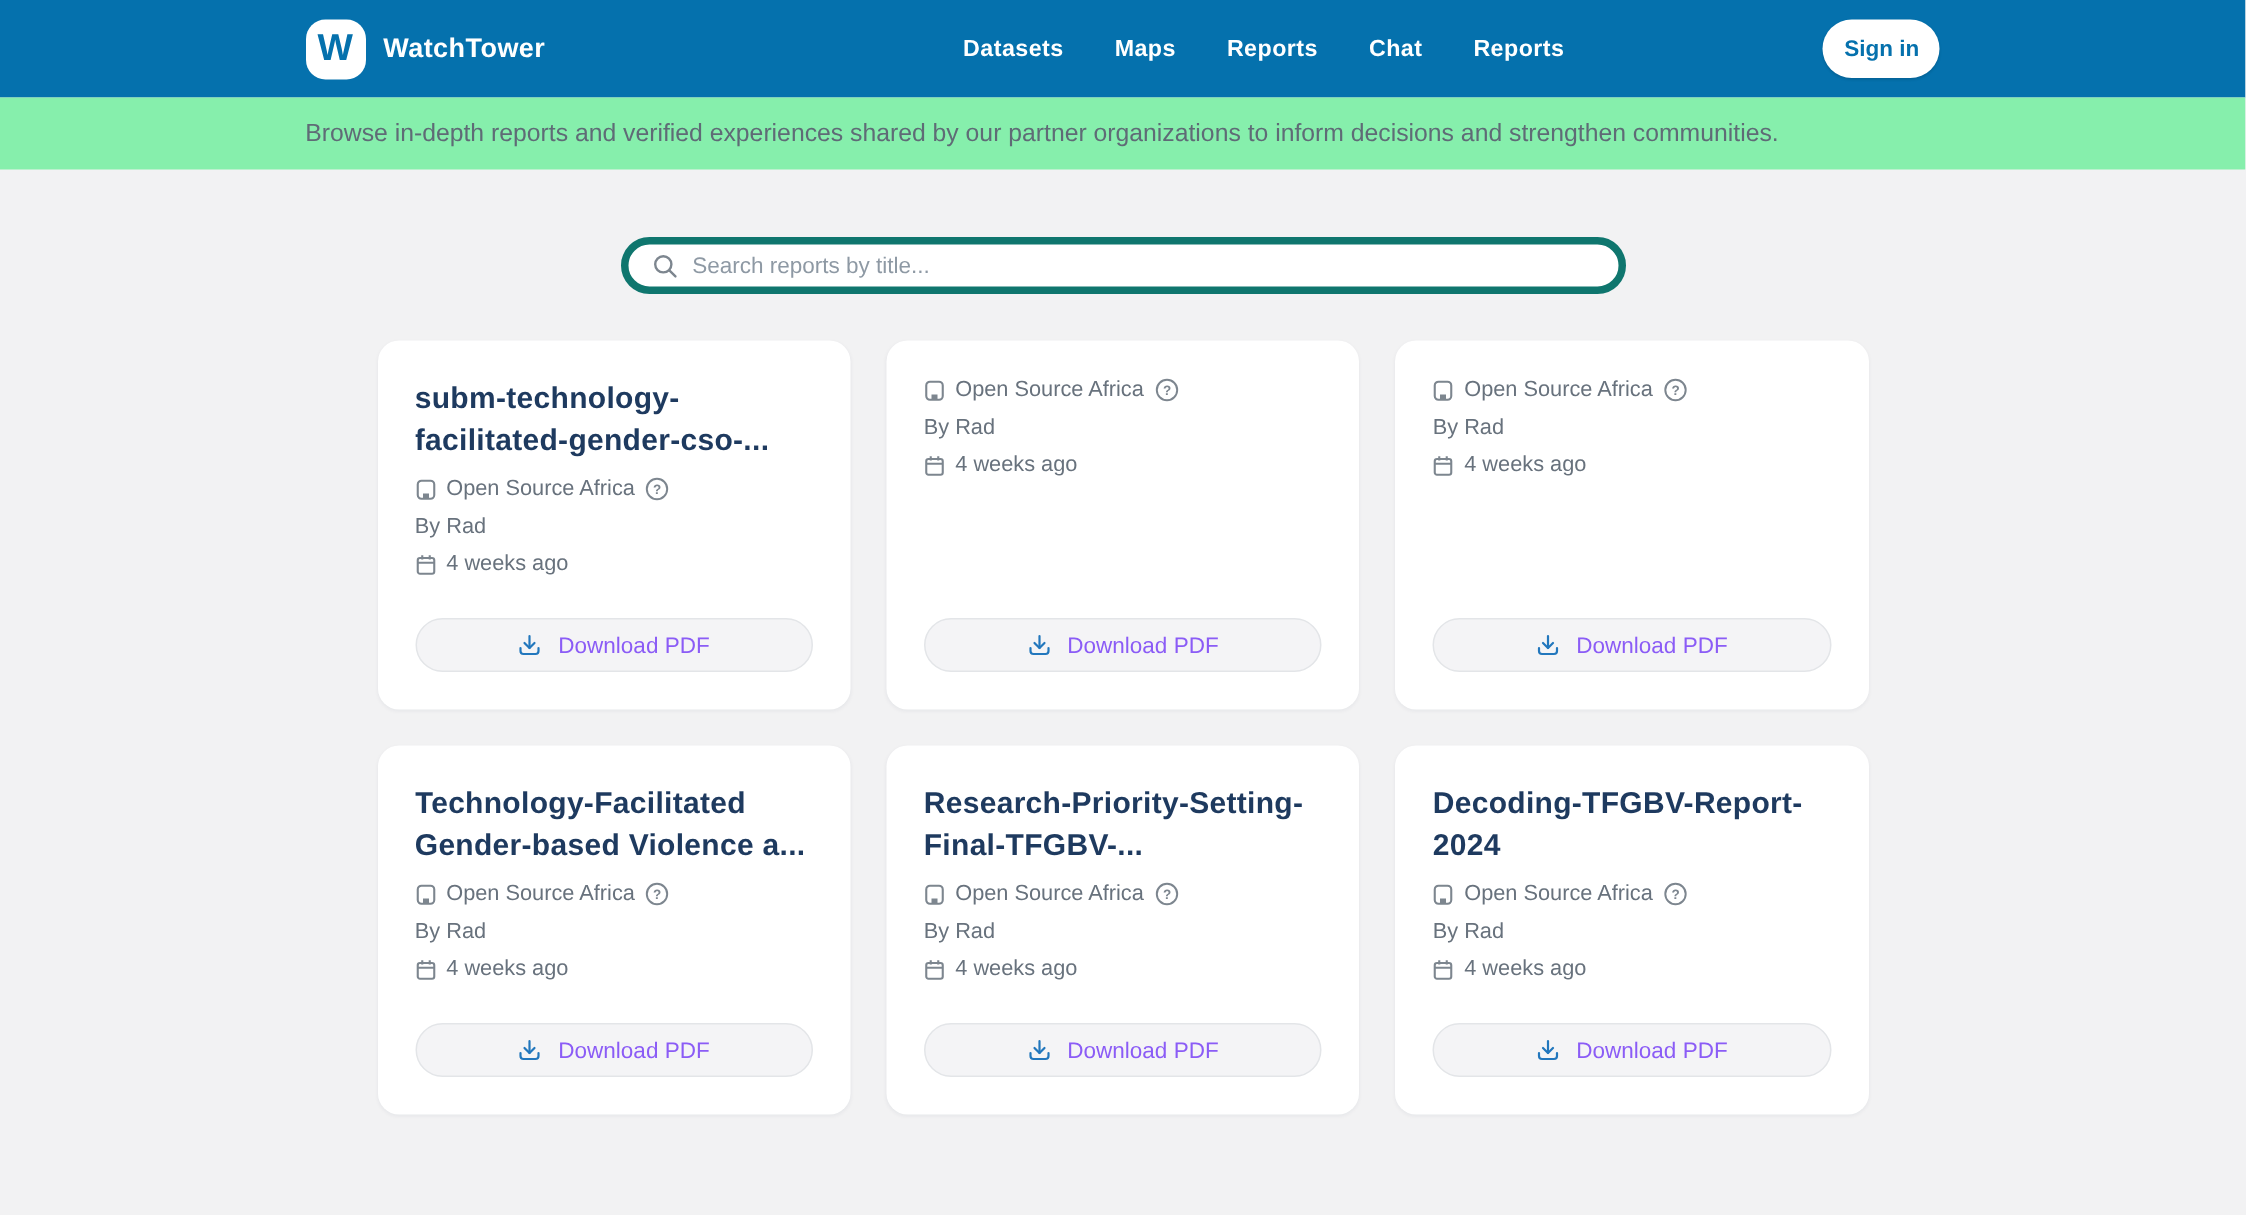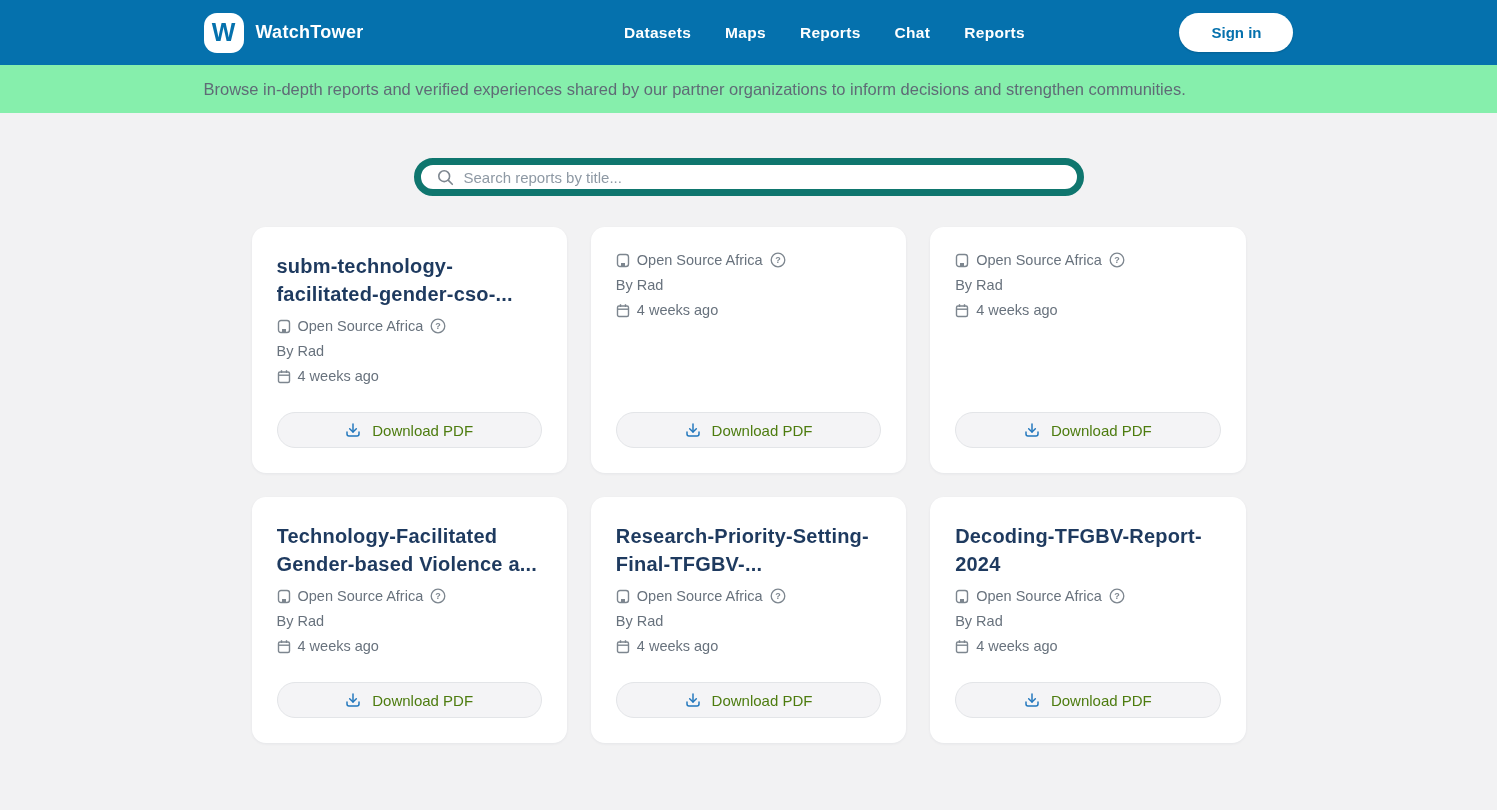--- a/index.html
+++ b/index.html
@@ -36,33 +36,33 @@
   }
   .nav { display: flex; gap: 34px; margin-left: 36px; }
   .nav a {
     color: #ffffff; font-weight: 700; font-size: 15.5px;
     text-decoration: none; letter-spacing: 0.3px; cursor: pointer;
   }
   .signin-btn {
     background: #ffffff; color: #0571ad;
     font-weight: 700; font-size: 15px; font-family: inherit;
     border: none; border-radius: 9999px;
-    padding: 11px 32px; cursor: pointer;
+    padding: 11px 14px; cursor: pointer;
     box-shadow: 0 1px 2px rgba(0,0,0,0.15);
   }
   
   .intro-band { background: #86efac; height: 48px; display: flex; align-items: center; }
   .intro-inner { width: 1090px; margin: 0 auto; }
   .intro-text { color: #5f6b76; font-size: 16.5px; }
   
   .search-wrap { display: flex; justify-content: center; margin-top: 45px; }
   .search-box {
     width: 670px; height: 38px;
     background: #ffffff;
-    border: 7px solid #0f766e;
+    border: 5px solid #0f766e;
     border-radius: 9999px;
     display: flex; align-items: center;
     padding: 0 16px;
     gap: 10px;
   }
   .search-box input {
     border: none; outline: none; flex: 1;
     font-family: inherit; font-size: 15px; color: #374151;
     background: transparent;
   }
@@ -100,21 +100,21 @@
   }
   .meta-row svg { flex: 0 0 auto; }
   .dl-btn {
     margin-top: auto;
     height: 36px;
     border-radius: 9999px;
     background: #f4f4f6;
     border: 1px solid #e3e5e8;
     display: flex; align-items: center; justify-content: center;
     gap: 11px;
-    color: #4d7c0f;
+    color: #8b5cf6;
     font-size: 15px; font-weight: 500; font-family: inherit;
     cursor: pointer;
   }
   .icon-gray { color: #7d868f; }
   .icon-blue { color: #2277bd; }
 </style>
 </head>
 <body>
 
 <header class="topbar">

